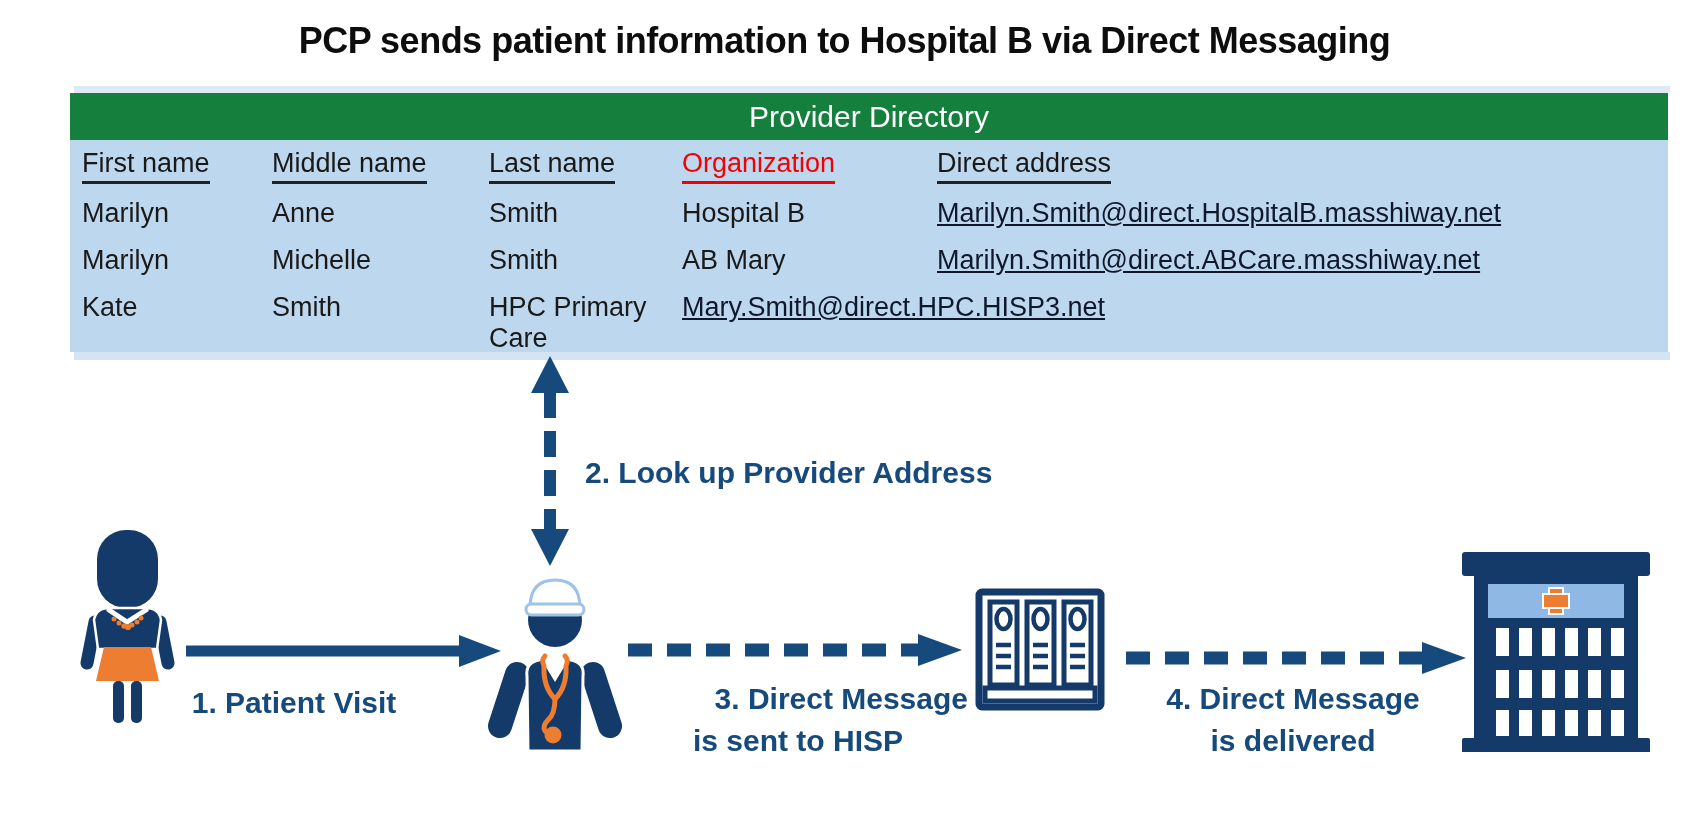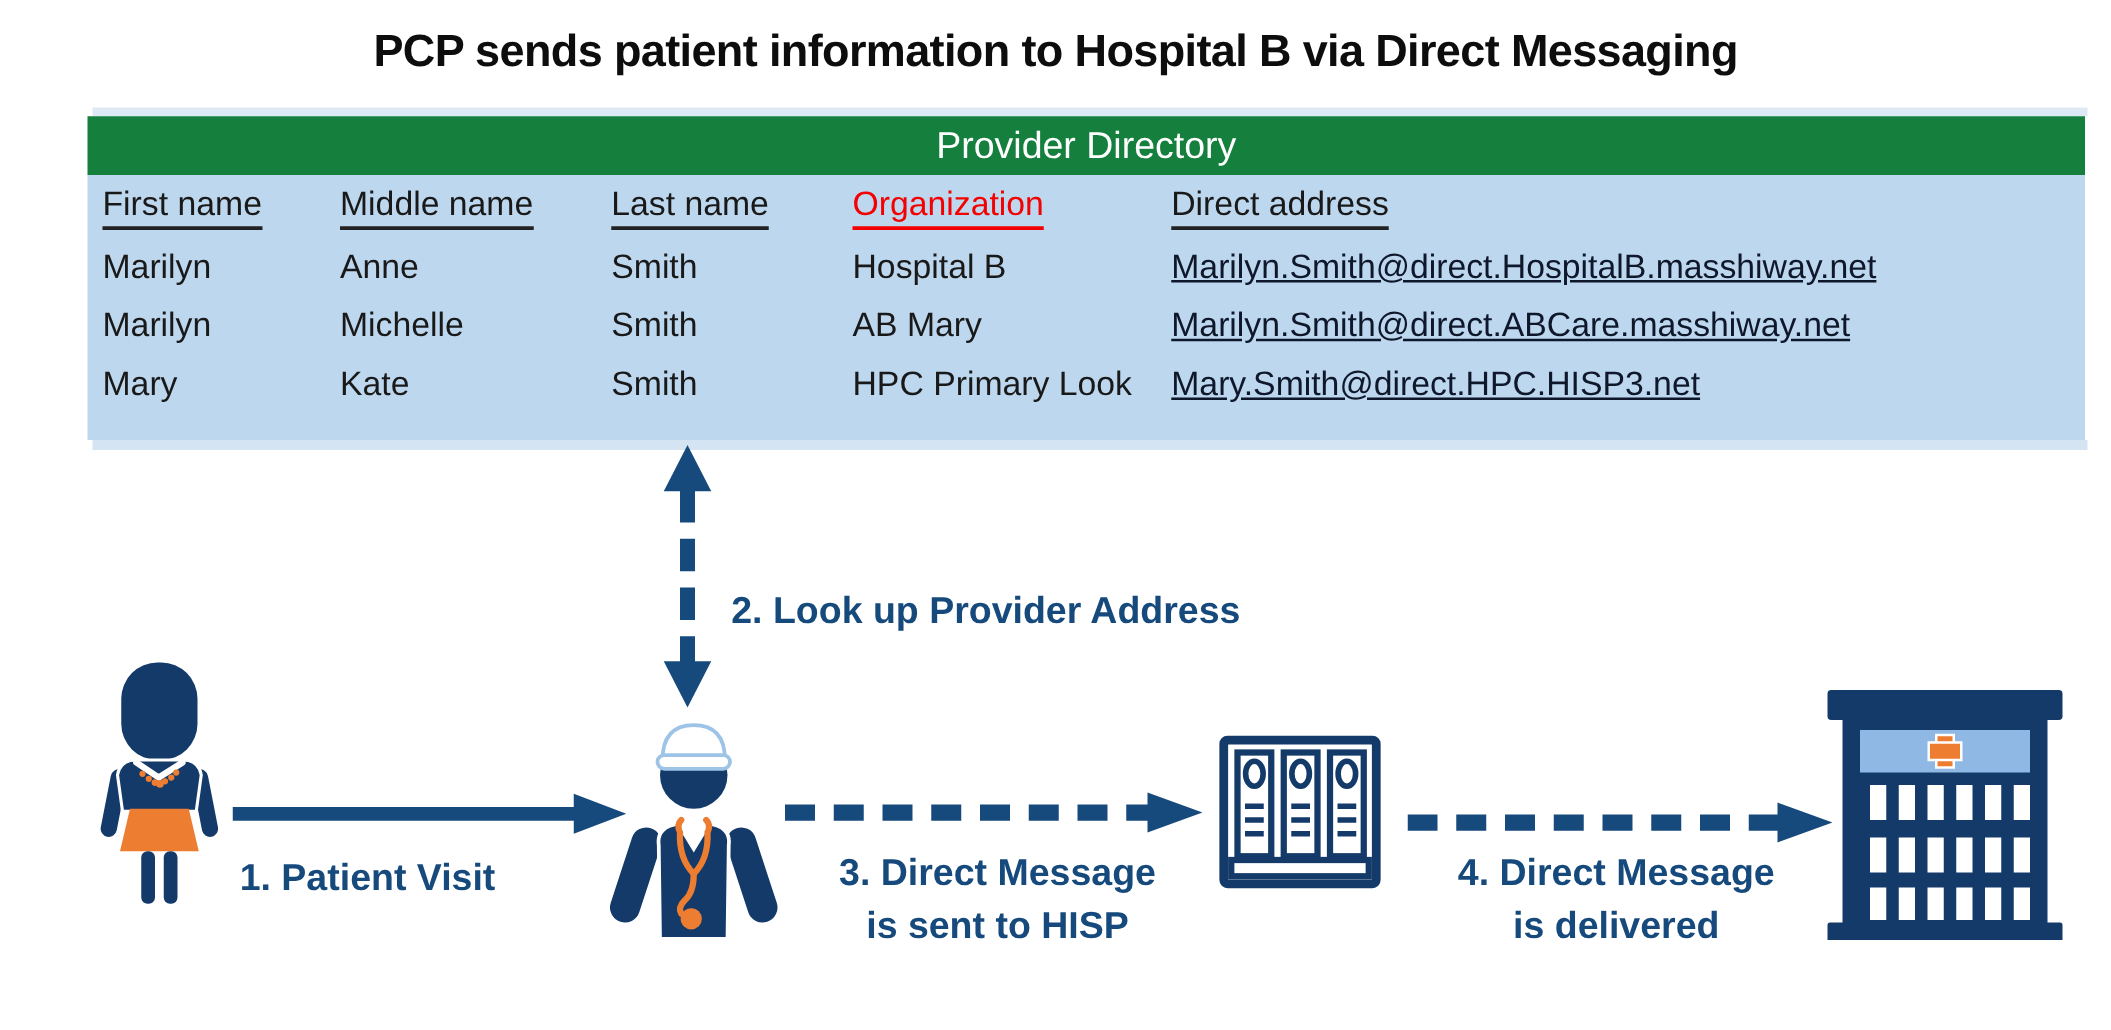--- a/index.html
+++ b/index.html
@@ -64,35 +64,34 @@
       <div>Smith</div>
       <div>Hospital B</div>
       <div><span class="link">Marilyn.Smith@direct.HospitalB.masshiway.net</span></div>
 
       <div>Marilyn</div>
       <div>Michelle</div>
       <div>Smith</div>
       <div>AB Mary</div>
       <div><span class="link">Marilyn.Smith@direct.ABCare.masshiway.net</span></div>
 
-      <div>Mary</div>
       <div>Kate</div>
       <div>Smith</div>
-      <div>HPC Primary Look</div>
+      <div>HPC Primary Care</div>
       <div><span class="link">Mary.Smith@direct.HPC.HISP3.net</span></div>
     </div>
   </div>
   <div class="strip-bottom"></div>
 
   <svg class="abs" style="left:528px;top:356px;" width="44" height="210" viewBox="0 0 44 210">
     <polygon points="22,0 41,37 3,37" fill="#174a7c"></polygon>
     <line x1="22" y1="36" x2="22" y2="176" stroke="#174a7c" stroke-width="12" stroke-dasharray="26 13"></line>
     <polygon points="22,210 3,173 41,173" fill="#174a7c"></polygon>
   </svg>
-  <div class="step-label" style="left:585px;top:452px;text-align:left;margin-top:16px;">2. Look up Provider Address</div>
+  <div class="step-label" style="left:585px;top:452px;text-align:left;">2. Look up Provider Address</div>
 
   <svg class="abs" style="left:80px;top:526px;" width="95" height="198" viewBox="0 0 95 198">
     <rect x="17" y="4" width="61" height="78" rx="29" fill="#143a69"></rect>
     <line x1="15" y1="96" x2="7" y2="137" stroke="#143a69" stroke-width="13" stroke-linecap="round"></line>
     <line x1="80" y1="96" x2="88" y2="137" stroke="#143a69" stroke-width="13" stroke-linecap="round"></line>
     <path d="M14,94 Q16,82 29,82 L66,82 Q79,82 81,94 L77,123 L18,123 Z" fill="#143a69" stroke="#fff" stroke-width="2.5"></path>
     <polyline points="29,84 47,96 66,84" fill="none" stroke="#fff" stroke-width="5" stroke-linecap="round"></polyline>
     <g fill="#ed7d31">
       <circle cx="34" cy="93" r="2.5"></circle>
         <circle cx="39" cy="97" r="2.5"></circle>
@@ -128,21 +127,21 @@
     </g>
     <circle cx="70" cy="161" r="8.5" fill="#ed7d31"></circle>
   </svg>
   <div class="actor-label" style="left:495px;top:752px;width:120px;">PCP</div>
 
   <svg class="abs" style="left:628px;top:632px;" width="334" height="36" viewBox="0 0 334 36">
     <line x1="0" y1="18" x2="294" y2="18" stroke="#174a7c" stroke-width="13" stroke-dasharray="24 15"></line>
     <polygon points="290,2 334,18 290,34" fill="#174a7c"></polygon>
   </svg>
   <div class="step-label" style="left:628px;top:678px;width:340px;">
-    <span style="display:block;">3. Direct Message</span>
+    <span style="display:block;text-align:right;">3. Direct Message</span>
     <span style="display:block;">is sent to HISP</span>
   </div>
 
   <svg class="abs" style="left:975px;top:588px;" width="130" height="130" viewBox="0 0 130 130">
     <rect x="4" y="4" width="122" height="115" rx="3" fill="#fff" stroke="#143a69" stroke-width="7"></rect>
     <g fill="none" stroke="#143a69" stroke-width="5">
       <rect x="15" y="14" width="27" height="83"></rect>
       <rect x="52" y="14" width="27" height="83"></rect>
       <rect x="89" y="14" width="27" height="83"></rect>
       <rect x="10" y="100" width="110" height="13"></rect>

